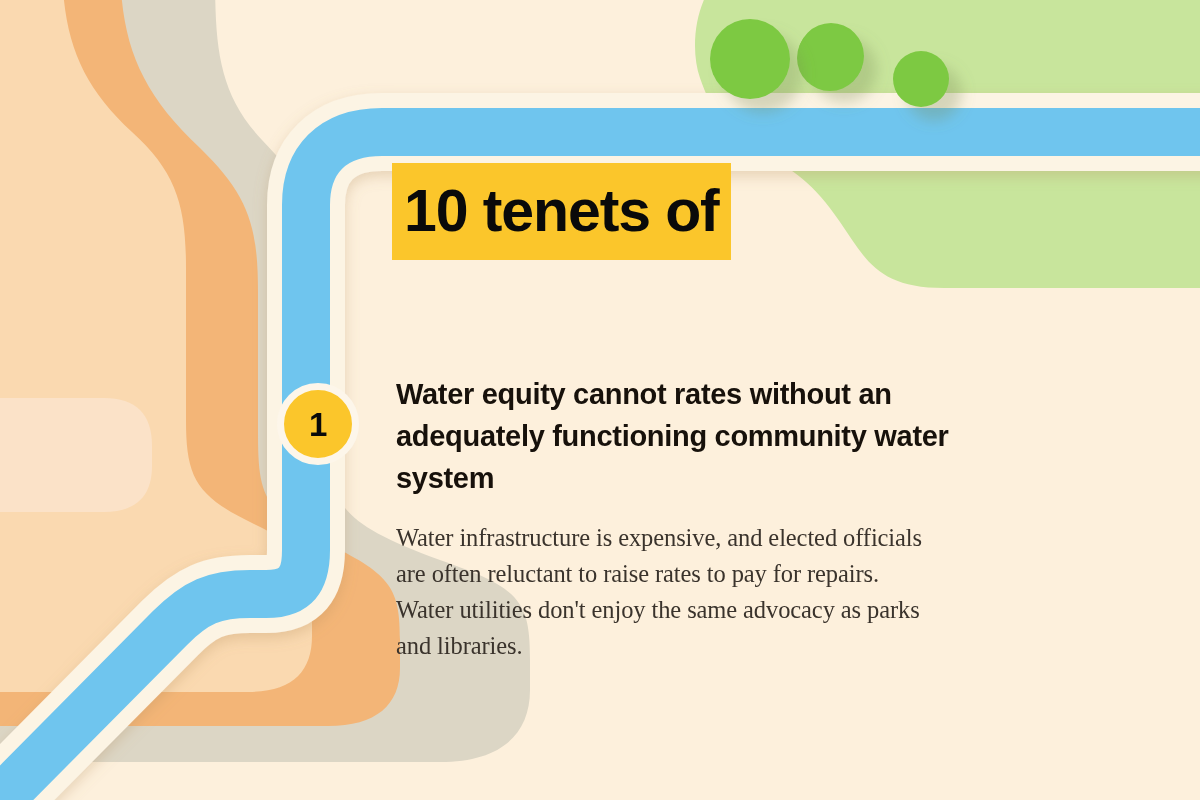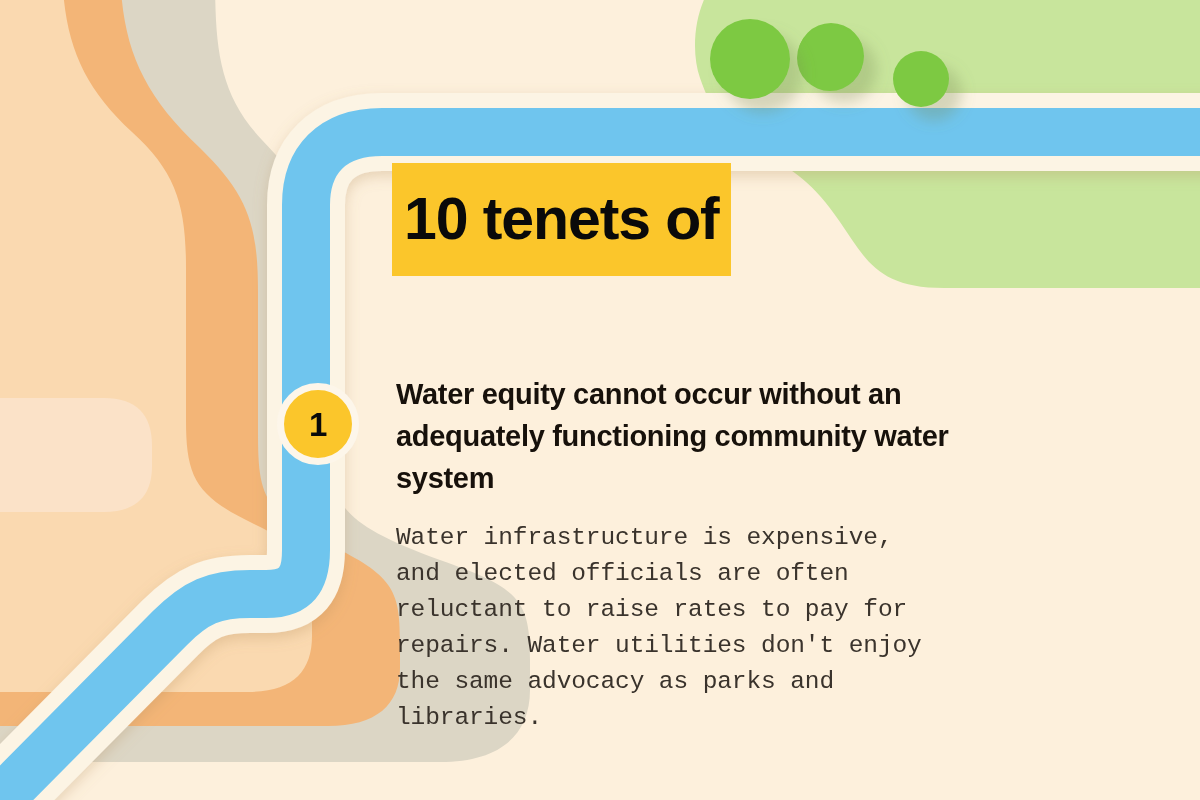--- a/index.html
+++ b/index.html
@@ -38,21 +38,21 @@
   }
   .title-line {
     display: block;
     background: #FBC62B;
     color: #0A0A0A;
     font-family: "Liberation Sans", sans-serif;
     font-weight: bold;
     font-size: 59px;
     line-height: 81px;
     letter-spacing: -1.1px;
-    padding: 16px 12px;
+    padding: 8px 12px;
     width: max-content;
   }
   .title-line.line-2 {
     letter-spacing: -0.6px;
   }
 
   
   .badge {
     position: absolute;
     left: 277px;
@@ -88,21 +88,21 @@
     color: #17110B;
     font-family: "Liberation Sans", sans-serif;
     font-weight: bold;
     font-size: 29px;
     line-height: 42px;
     letter-spacing: -0.3px;
   }
   .item-body {
     margin: 21px 0 12px 0;
     color: #3A332C;
-    font-family: Liberation Mono, monospace;
+    font-family: Liberation Serif, serif;
     font-weight: normal;
     font-size: 24.5px;
     line-height: 36px;
     letter-spacing: -0.1px;
     max-width: 545px;
   }
 </style>
 </head>
 <body>
 
@@ -203,18 +203,18 @@
 
     <div class="title-block">
       <span class="title-line line-1">10 tenets of</span>
     </div>
 
     <div class="badge">
       <span class="badge-number">1</span>
     </div>
 
     <div class="text-col">
-      <h2 class="item-heading">Water equity cannot occur without an adequately functioning community water system</h2>
+      <h2 class="item-heading">Water equity cannot rates without an adequately functioning community water system</h2>
       <p class="item-body">Water infrastructure is expensive, and elected officials are often reluctant to raise rates to pay for repairs. Water utilities don't enjoy the same advocacy as parks and libraries.</p>
     </div>
 
   </div>
 </div>
 
 </body></html>

